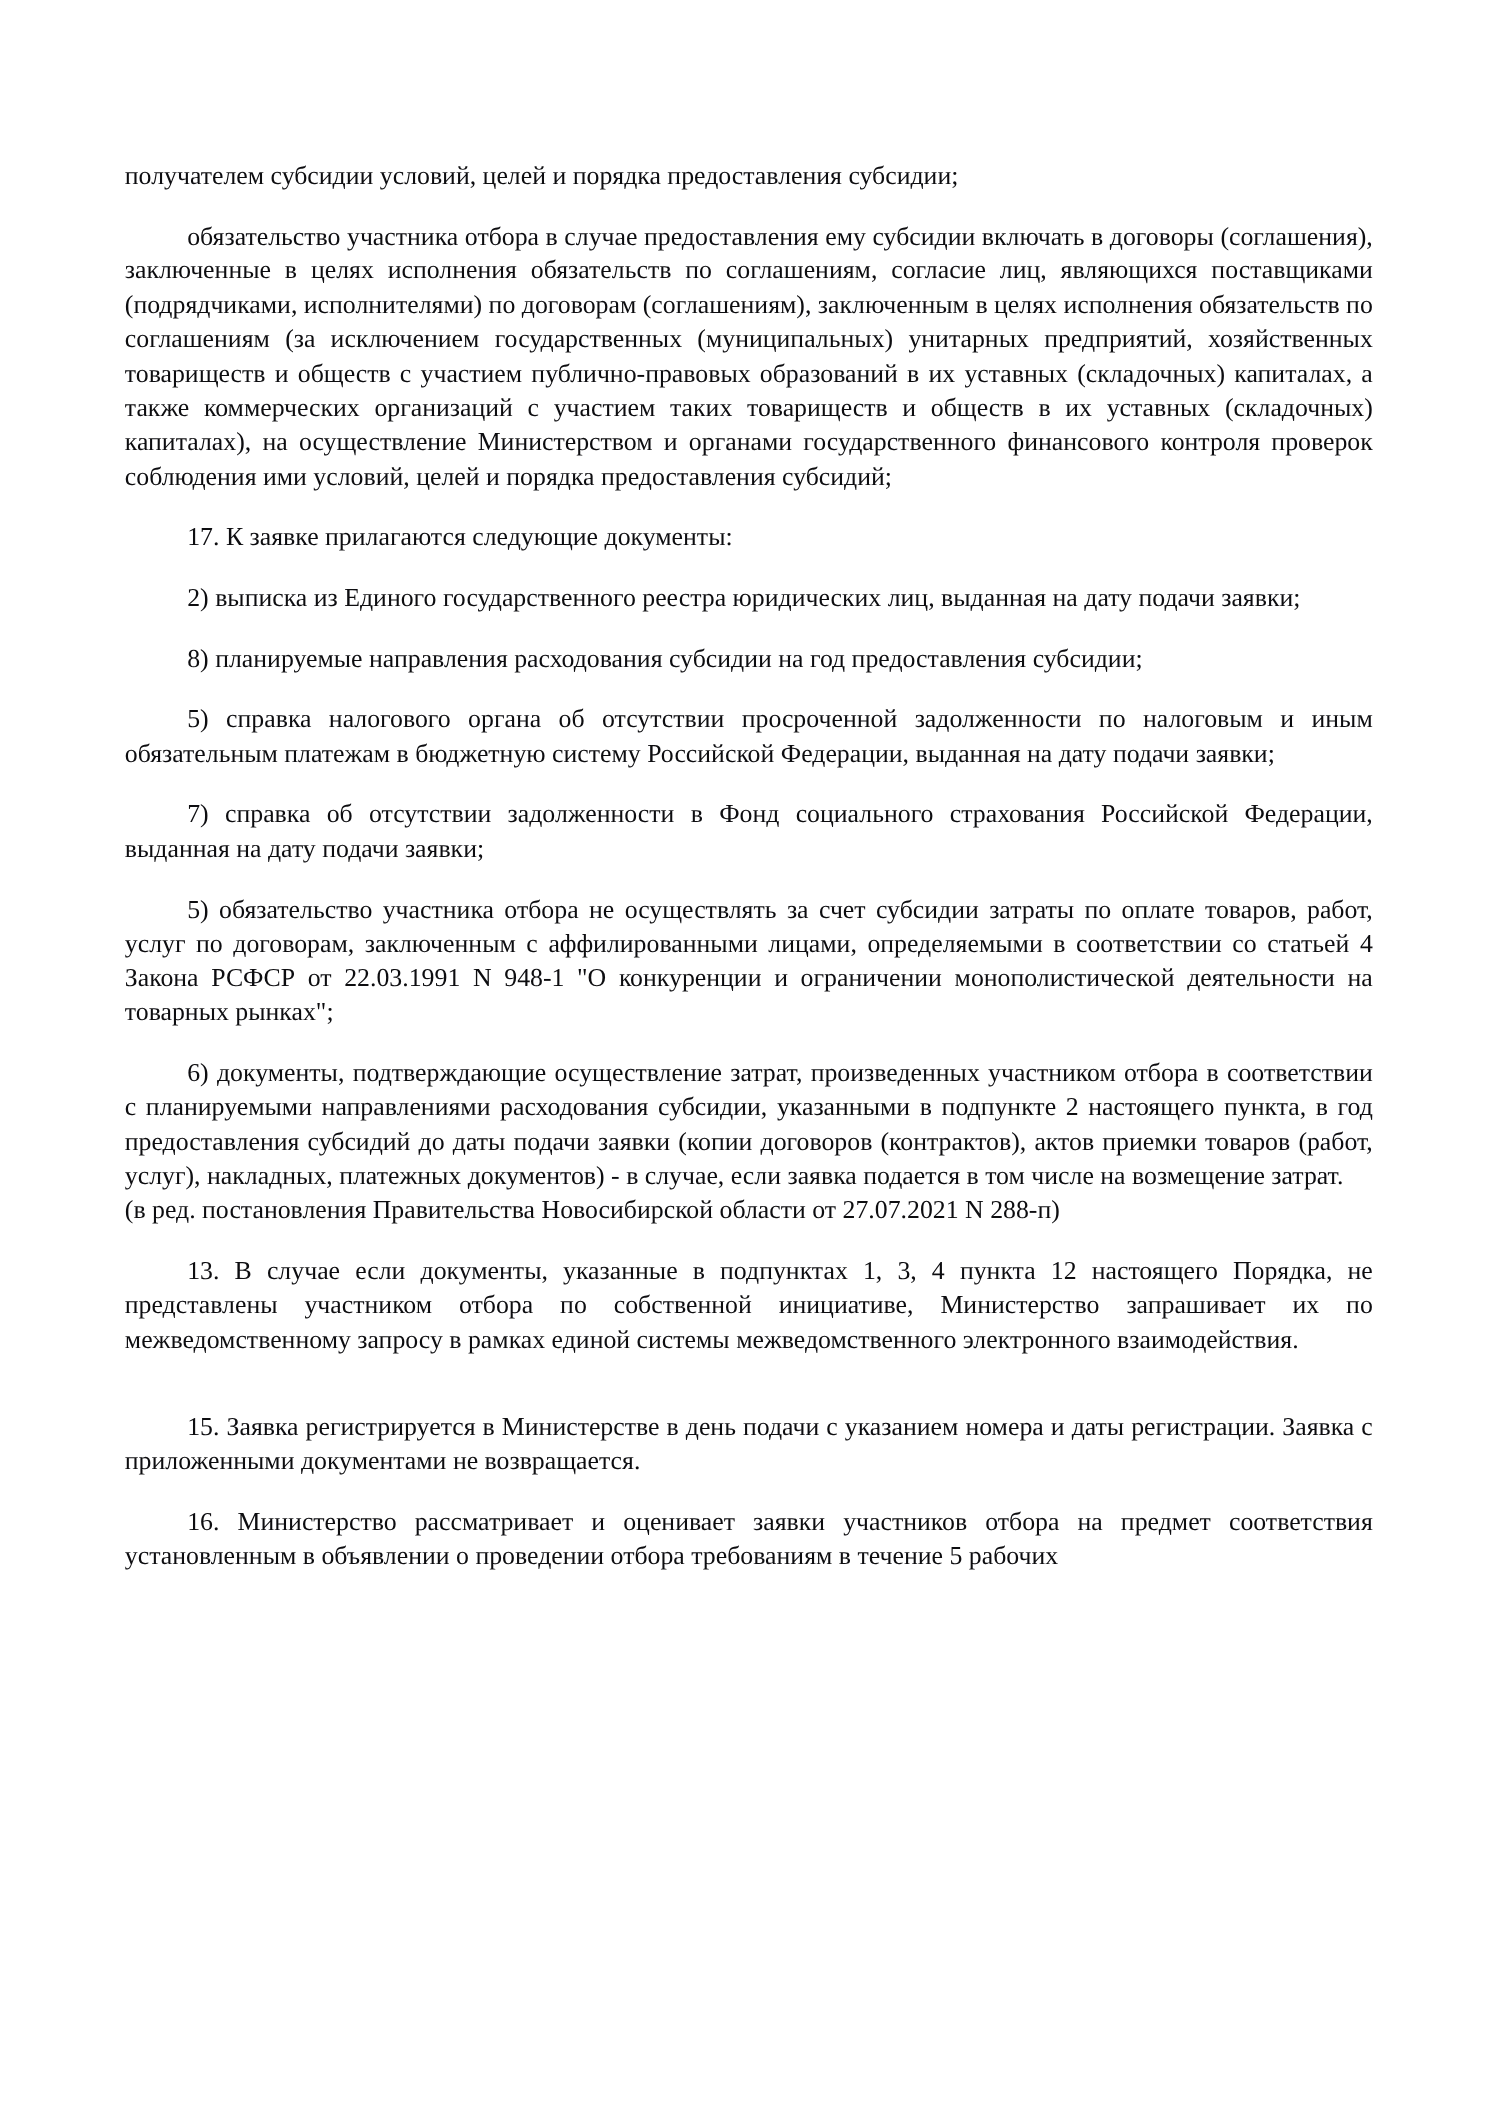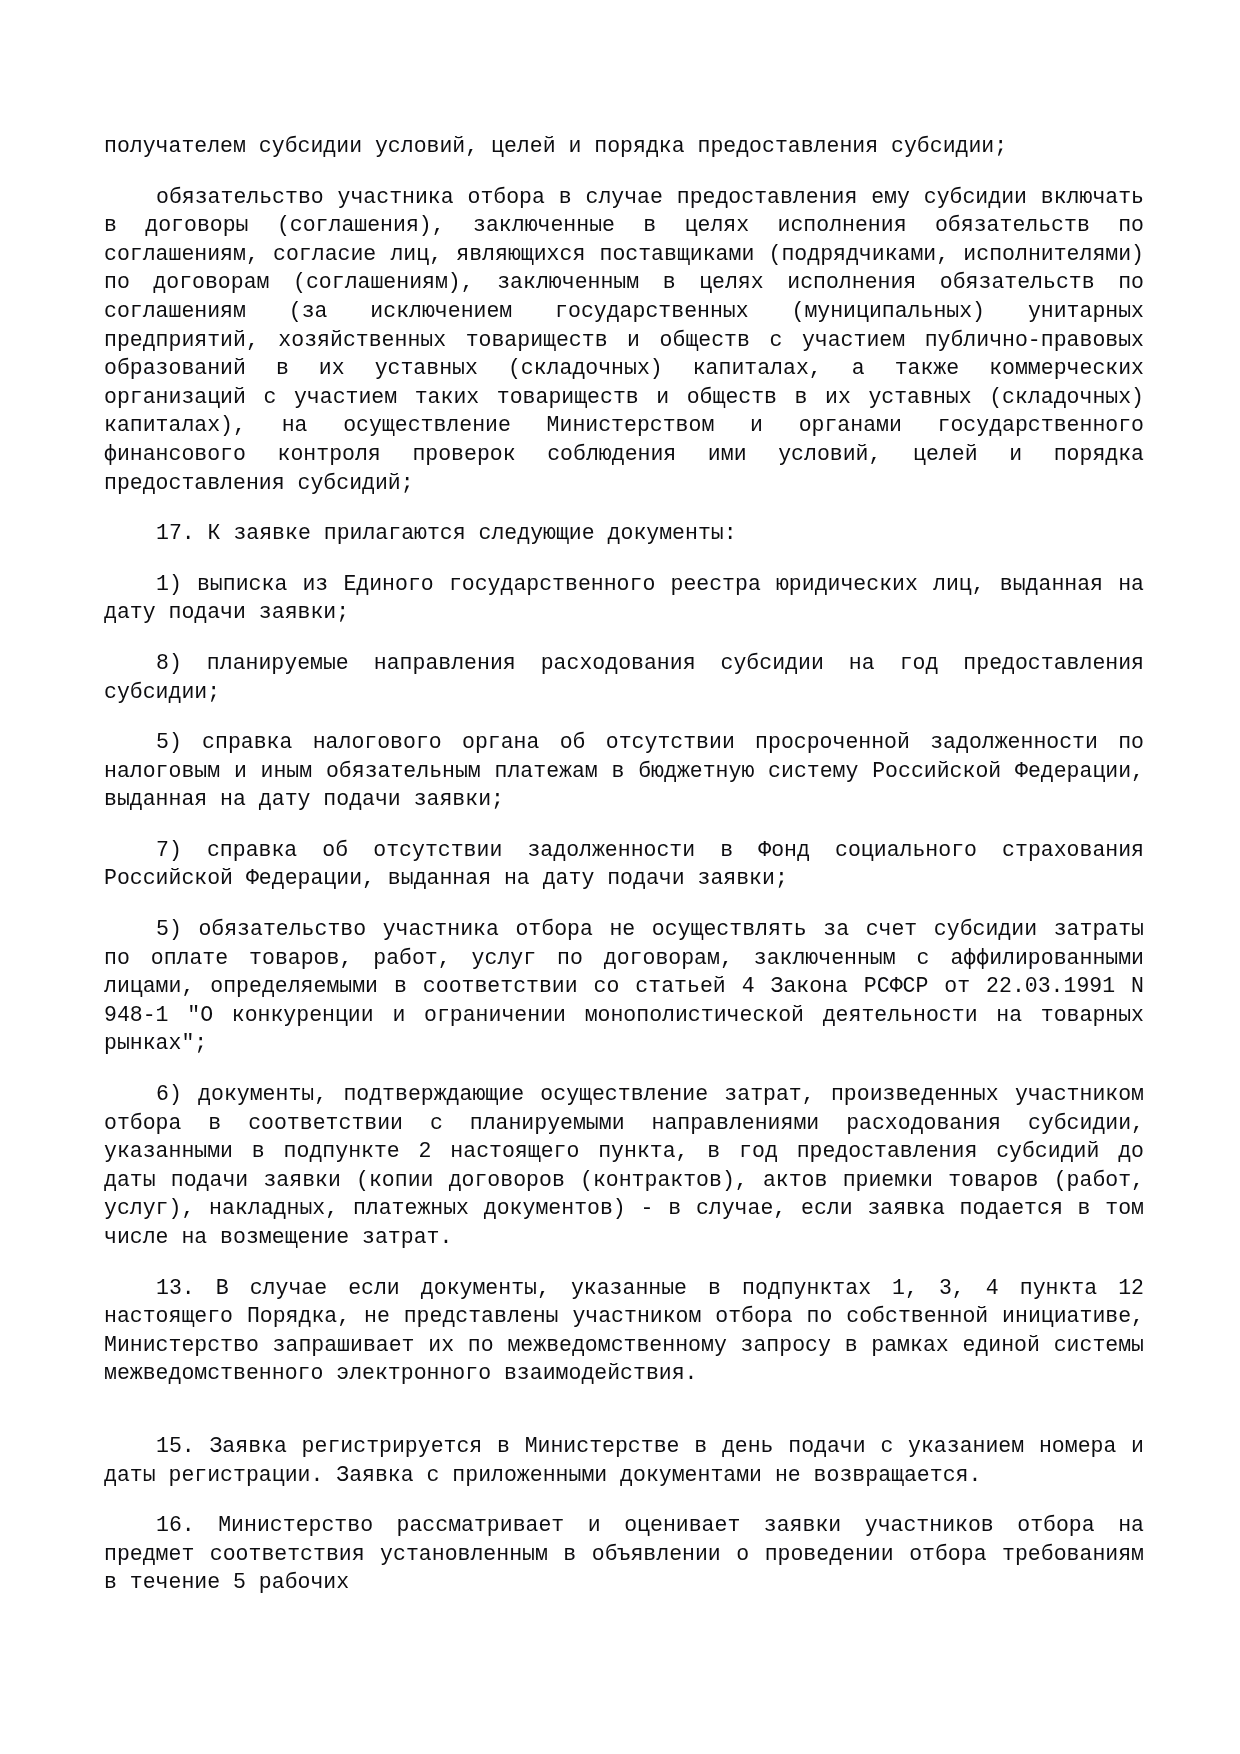--- a/index.html
+++ b/index.html
@@ -6,21 +6,21 @@
     margin: 0;
     padding: 0;
     background: #ffffff;
   }
   .page {
     width: 1217px;
     height: 1754px;
     box-sizing: border-box;
     padding: 132px 96px 60px 104px;
     background: #ffffff;
-    font-family: Liberation Mono, monospace;
+    font-family: Liberation Serif, serif;
     font-size: 21.5px;
     line-height: 1.33;
     color: #0d0d10;
     position: relative;
   }
   .doc-body {
     width: 1040px;
   }
   p {
     margin: 0 0 0 0;
@@ -46,36 +46,37 @@
 
     <p class="noindent">получателем субсидии условий, целей и порядка предоставления субсидии;</p>
     <div class="gap"></div>
 
     <p class="indent">обязательство участника отбора в случае предоставления ему субсидии включать в договоры (соглашения), заключенные в целях исполнения обязательств по соглашениям, согласие лиц, являющихся поставщиками (подрядчиками, исполнителями) по договорам (соглашениям), заключенным в целях исполнения обязательств по соглашениям (за исключением государственных (муниципальных) унитарных предприятий, хозяйственных товариществ и обществ с участием публично-правовых образований в их уставных (складочных) капиталах, а также коммерческих организаций с участием таких товариществ и обществ в их уставных (складочных) капиталах), на осуществление Министерством и органами государственного финансового контроля проверок соблюдения ими условий, целей и порядка предоставления субсидий;</p>
     <div class="gap"></div>
 
     <p class="indent">17. К заявке прилагаются следующие документы:</p>
     <div class="gap"></div>
 
-    <p class="indent">1) выписка из Единого государственного реестра юридических лиц, выданная на дату подачи заявки;</p>
+    <p class="indent">2) выписка из Единого государственного реестра юридических лиц, выданная на дату подачи заявки;</p>
     <div class="gap"></div>
 
     <p class="indent">8) планируемые направления расходования субсидии на год предоставления субсидии;</p>
     <div class="gap"></div>
 
     <p class="indent">5) справка налогового органа об отсутствии просроченной задолженности по налоговым и иным обязательным платежам в бюджетную систему Российской Федерации, выданная на дату подачи заявки;</p>
     <div class="gap"></div>
 
     <p class="indent">7) справка об отсутствии задолженности в Фонд социального страхования Российской Федерации, выданная на дату подачи заявки;</p>
     <div class="gap"></div>
 
     <p class="indent">5) обязательство участника отбора не осуществлять за счет субсидии затраты по оплате товаров, работ, услуг по договорам, заключенным с аффилированными лицами, определяемыми в соответствии со статьей 4 Закона РСФСР от 22.03.1991 N 948-1 "О конкуренции и ограничении монополистической деятельности на товарных рынках";</p>
     <div class="gap"></div>
 
     <p class="indent">6) документы, подтверждающие осуществление затрат, произведенных участником отбора в соответствии с планируемыми направлениями расходования субсидии, указанными в подпункте 2 настоящего пункта, в год предоставления субсидий до даты подачи заявки (копии договоров (контрактов), актов приемки товаров (работ, услуг), накладных, платежных документов) - в случае, если заявка подается в том числе на возмещение затрат.</p>
+    <p class="noindent">(в ред. постановления Правительства Новосибирской области от 27.07.2021 N 288-п)</p>
     <div class="gap"></div>
 
     <p class="indent">13. В случае если документы, указанные в подпунктах 1, 3, 4 пункта 12 настоящего Порядка, не представлены участником отбора по собственной инициативе, Министерство запрашивает их по межведомственному запросу в рамках единой системы межведомственного электронного взаимодействия.</p>
     <div class="gap"></div>
 
     <div class="gap"></div>
 
     <p class="indent">15. Заявка регистрируется в Министерстве в день подачи с указанием номера и даты регистрации. Заявка с приложенными документами не возвращается.</p>
     <div class="gap"></div>
 

